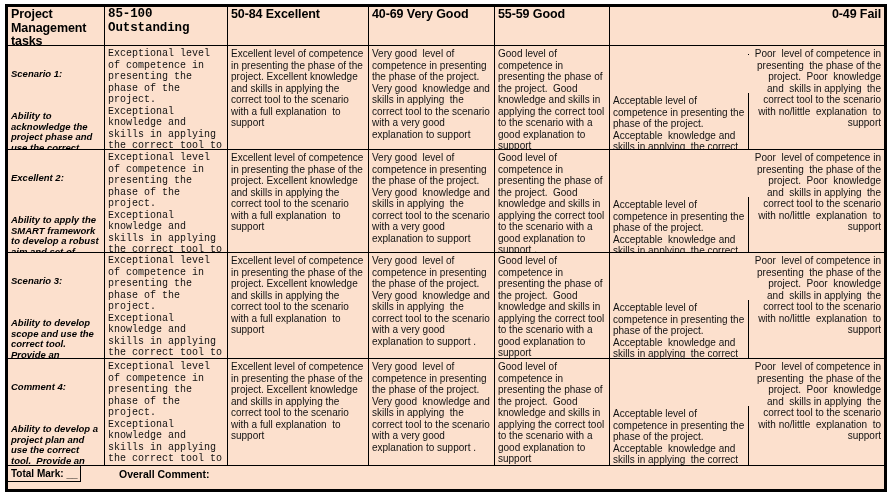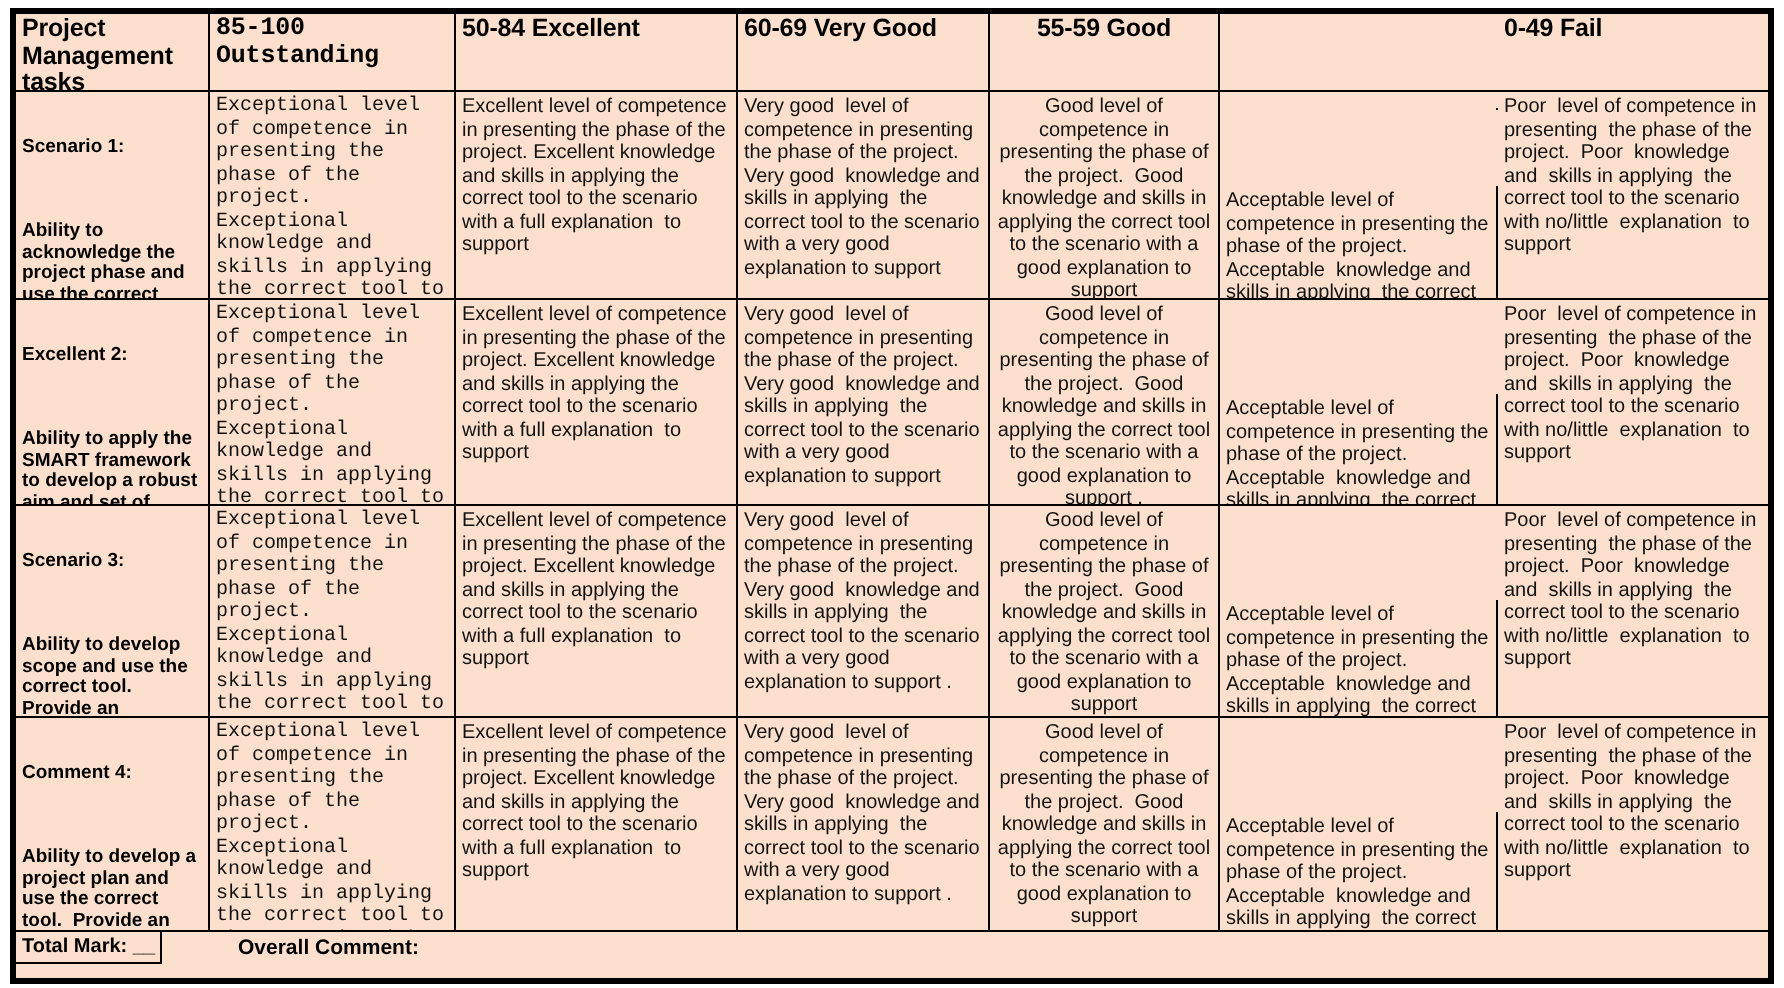--- a/index.html
+++ b/index.html
@@ -17,23 +17,23 @@
   }
 
   .row { display: flex; border-bottom: 1px solid #000; }
   .row:last-child { border-bottom: none; }
 
   
   .c0 { width: 97px; }
   .c1 { width: 123px; font-family: Liberation Mono, monospace; }
   .c2 { width: 141px; }
   .c3 { width: 126px; }
-  .c4 { width: 115px; text-align: center; }
+  .c4 { width: 115px; }
   .c5 { width: 139px; margin-top: 47px; }
-  .c6 { flex: 1; }
+  .c6 { flex: 1; text-align: right; }
 
   .cell {
     border-right: 1px solid #000;
     padding: 2px 3px 0 3px;
     overflow: hidden;
     white-space: pre-wrap;
   }
   .row .cell:last-child { border-right: none; }
 
   .hrow { height: 39px; }
@@ -43,21 +43,21 @@
     line-height: 13.5px;
     padding-top: 1px;
     letter-spacing: -0.1px;
   }
 
   .r1 { height: 104px; }
   .r2 { height: 103px; }
   .r3 { height: 106px; }
   .r4 { height: 107px; }
 
-  .task-cell { font-weight: bold; font-size: 9.5px; line-height: 10.6px; }
+  .task-cell { font-weight: bold; font-size: 9.5px; line-height: 10.6px; font-style: italic; }
   .task-desc { margin-top: 10px; }
 
   .grade-cell { font-size: 10px; line-height: 11.5px; color: #111; }
 
   .frow { height: 28px; border-bottom: none; }
   .fcell-total { width: 73px; }
   .total-inner {
     height: 16px;
     border-right: 1px solid #000;
     border-bottom: 1px solid #000;
@@ -78,21 +78,21 @@
 </style>
 </head>
 <body>
 
 <div class="rubric">
 
   <div class="row hrow">
     <div class="cell hcell c0">Project Management tasks</div>
     <div class="cell hcell c1">85-100  Outstanding</div>
     <div class="cell hcell c2">50-84 Excellent</div>
-    <div class="cell hcell c3">60-69 Very Good</div>
+    <div class="cell hcell c3">40-69 Very Good</div>
     <div class="cell hcell c4">55-59 Good</div>
     <div class="cell hcell c5">50-54 Acceptable</div>
     <div class="cell hcell c6">0-49 Fail</div>
   </div>
 
   <div class="row r1">
     <div class="cell task-cell c0">
       <div>Scenario 1:</div>
       <div class="task-desc">Ability to acknowledge the project phase and use the correct tool. Provide an explanation of your TOWS strategy</div>
       

